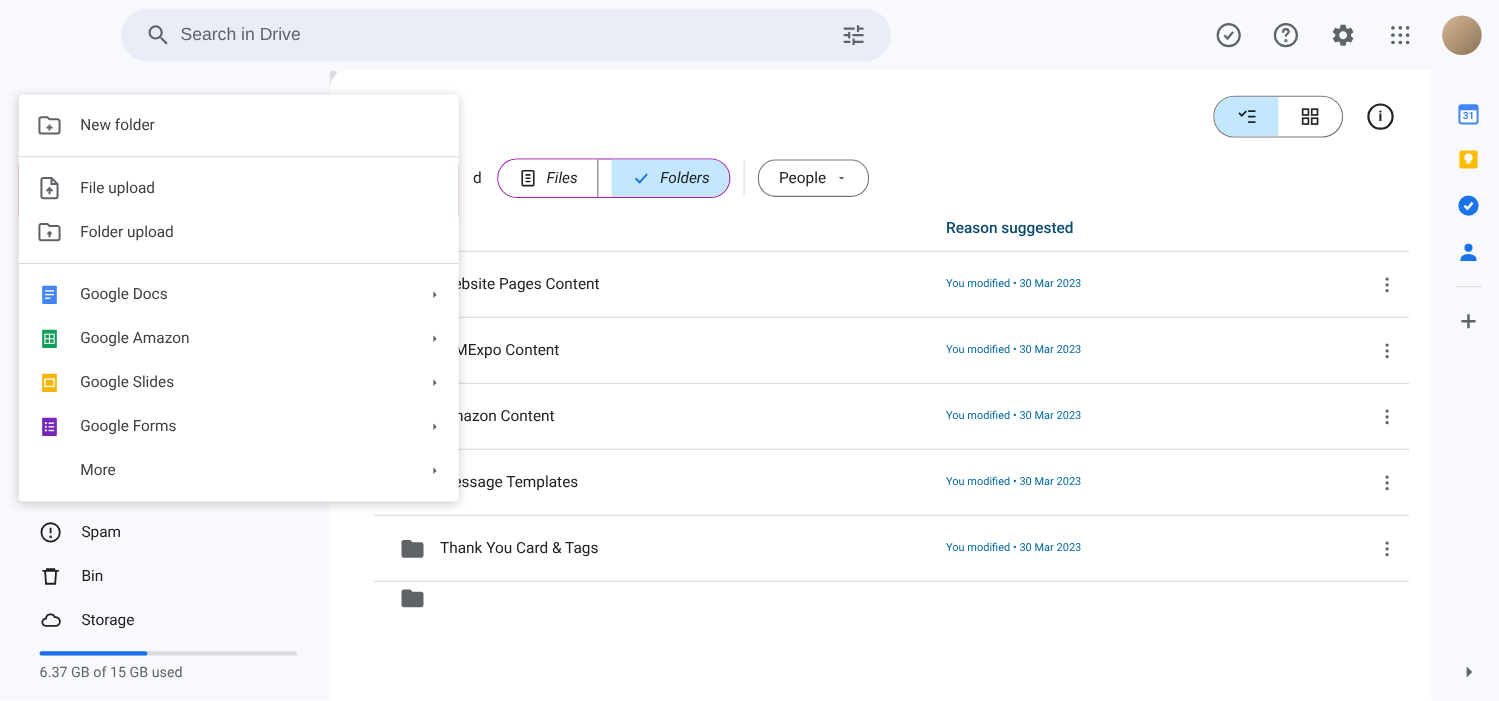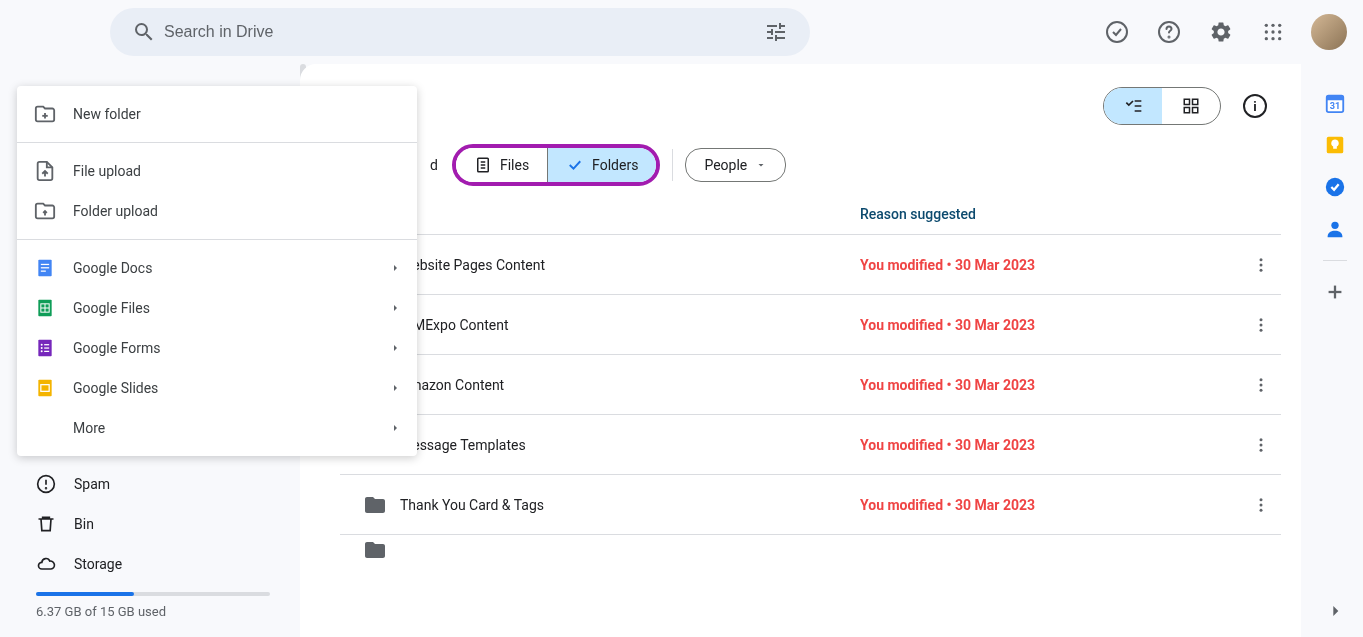--- a/index.html
+++ b/index.html
@@ -23,21 +23,21 @@
 .sidebar-bottom { padding-left: 36px; }
 .sidebar-item { display: flex; align-items: center; gap: 18px; height: 40px; cursor: pointer; font-size: 14px; color: #202124; }
 .sidebar-divider-left { position: absolute; left: 300px; top: 0; bottom: 20px; width: 6px; background: #dadce0; border-radius: 3px; }
 .storage-bar { margin: 8px 30px 8px 36px; height: 4px; background: #dadce0; border-radius: 2px; position: relative; }
 .storage-fill { height: 100%; width: 42%; background: #1a73e8; border-radius: 2px; }
 .storage-text { padding-left: 36px; font-size: 13px; color: #5f6368; margin-top: 6px; }
 
 .content { flex: 1; background: #fff; border-radius: 16px 0 0 0; margin-right: 62px; padding: 20px 0 0 0; position: relative; }
 .content-scrollbar { position: absolute; right: -62px; top: 18px; width: 6px; height: 500px; background: #dadce0; border-radius: 3px; }
 .content-header { display: flex; align-items: center; padding: 0 24px 16px 96px; }
-.chip-group { display: flex; gap: 0; border: 4px solid #a21caf; border-radius: 24px; overflow: hidden; }
+.chip-group { display: flex; gap: 12px; border: 1px solid #a21caf; border-radius: 24px; overflow: hidden; font-style: italic; }
 .chip-group .chip { border: none; border-radius: 0; }
 .chip-group .chip:first-child { border-right: 1px solid #747775; }
 .chip { display: flex; align-items: center; gap: 8px; padding: 8px 18px; border: 1px solid #747775; border-radius: 8px; font-size: 14px; cursor: pointer; background: #fff; }
 .chip.active { background: #c2e7ff; }
 .chip-sep { width: 1px; height: 32px; background: #dadce0; margin: 0 12px; }
 .content-right { margin-left: auto; display: flex; align-items: center; gap: 12px; }
 .view-toggle { display: flex; border: 1px solid #747775; border-radius: 24px; overflow: hidden; }
 .view-btn { width: 58px; height: 36px; display: flex; align-items: center; justify-content: center; cursor: pointer; }
 .view-btn.active { background: #c2e7ff; }
 .info-circle { width: 24px; height: 24px; border: 2px solid #202124; border-radius: 50%; display: flex; align-items: center; justify-content: center; font-size: 13px; font-weight: bold; }
@@ -45,21 +45,21 @@
 .filter-row { display: flex; align-items: center; padding: 0 24px 20px 130px; gap: 0; }
 
 .col-headers { display: flex; padding: 0 24px 12px 100px; font-size: 14px; font-weight: 500; color: #0c4a6e; }
 .col-name { flex: 0 0 460px; }
 .col-reason { flex: 1; }
 
 .file-list { padding: 0 20px 0 40px; }
 .file-row { display: flex; align-items: center; height: 60px; border-top: 1px solid #dadce0; padding-left: 10px; cursor: pointer; }
 .folder-icon-cell { width: 50px; display: flex; justify-content: center; }
 .file-name { flex: 0 0 460px; font-size: 14px; color: #202124; }
-.file-reason { flex: 1; font-size: 14px; color: #ef4444; font-weight: bold; }
+.file-reason { flex: 1; font-size: 10px; color: #0369a1; }
 .more-dots { width: 40px; display: flex; justify-content: center; cursor: pointer; }
 
 .side-panel { position: absolute; right: 0; top: 64px; width: 56px; height: calc(100% - 64px); background: #f8f9fc; display: flex; flex-direction: column; align-items: center; padding-top: 28px; gap: 20px; }
 .side-panel-divider { width: 24px; height: 1px; background: #dadce0; }
 .side-panel-chevron { position: absolute; bottom: 16px; }
 
 .newmenu { position: absolute; top: 86px; left: 17px; width: 400px; background: #fff; border-radius: 4px; box-shadow: 0 2px 10px rgba(0,0,0,0.2); z-index: 100; padding: 8px 0; }
 .menu-item { display: flex; align-items: center; height: 40px; padding: 0 16px; cursor: pointer; font-size: 14px; color: #3c4043; gap: 16px; position: relative; }
 .menu-icon { width: 24px; display: flex; justify-content: center; }
 .menu-chevron { position: absolute; right: 16px; }
@@ -382,21 +382,33 @@
   </div>
   <div class="menu-item">
     <div class="menu-icon">
         <svg width="20" height="20" viewBox="0 0 24 24">
           <rect x="4" y="2" width="16" height="20" rx="1" fill="#0f9d58"></rect>
           <rect x="7" y="7" width="10" height="10" fill="none" stroke="#fff" stroke-width="1.2"></rect>
           <line x1="12" y1="7" x2="12" y2="17" stroke="#fff" stroke-width="1.2"></line>
           <line x1="7" y1="12" x2="17" y2="12" stroke="#fff" stroke-width="1.2"></line>
         </svg>
       </div>
-    <span>Google Files</span>
+    <span>Google Amazon</span>
+    <svg class="menu-chevron" width="12" height="12" viewBox="0 0 24 24" fill="#5f6368">
+        <path d="M10 6l6 6-6 6z"></path>
+      </svg>
+  </div>
+  <div class="menu-item">
+    <div class="menu-icon">
+        <svg width="20" height="20" viewBox="0 0 24 24">
+          <rect x="4" y="2" width="16" height="20" rx="1" fill="#f4b400"></rect>
+          <rect x="7" y="8" width="10" height="8" fill="none" stroke="#fff" stroke-width="1.5"></rect>
+        </svg>
+      </div>
+    <span>Google Slides</span>
     <svg class="menu-chevron" width="12" height="12" viewBox="0 0 24 24" fill="#5f6368">
         <path d="M10 6l6 6-6 6z"></path>
       </svg>
   </div>
   <div class="menu-item">
     <div class="menu-icon">
         <svg width="20" height="20" viewBox="0 0 24 24">
           <rect x="4" y="2" width="16" height="20" rx="1" fill="#7627bb"></rect>
           <circle cx="8" cy="8" r="1.2" fill="#fff"></circle>
           <rect x="11" y="7.3" width="6" height="1.5" fill="#fff"></rect>
@@ -405,32 +417,20 @@
           <circle cx="8" cy="16" r="1.2" fill="#fff"></circle>
           <rect x="11" y="15.3" width="6" height="1.5" fill="#fff"></rect>
         </svg>
       </div>
     <span>Google Forms</span>
     <svg class="menu-chevron" width="12" height="12" viewBox="0 0 24 24" fill="#5f6368">
         <path d="M10 6l6 6-6 6z"></path>
       </svg>
   </div>
   <div class="menu-item">
-    <div class="menu-icon">
-        <svg width="20" height="20" viewBox="0 0 24 24">
-          <rect x="4" y="2" width="16" height="20" rx="1" fill="#f4b400"></rect>
-          <rect x="7" y="8" width="10" height="8" fill="none" stroke="#fff" stroke-width="1.5"></rect>
-        </svg>
-      </div>
-    <span>Google Slides</span>
-    <svg class="menu-chevron" width="12" height="12" viewBox="0 0 24 24" fill="#5f6368">
-        <path d="M10 6l6 6-6 6z"></path>
-      </svg>
-  </div>
-  <div class="menu-item">
     <div class="menu-icon"></div>
     <span>More</span>
     <svg class="menu-chevron" width="12" height="12" viewBox="0 0 24 24" fill="#5f6368">
         <path d="M10 6l6 6-6 6z"></path>
       </svg>
   </div>
 </div>
 
 <div class="highlight-box" style="top:149px;left:17px;width:400px;height:48px;"></div>
 

